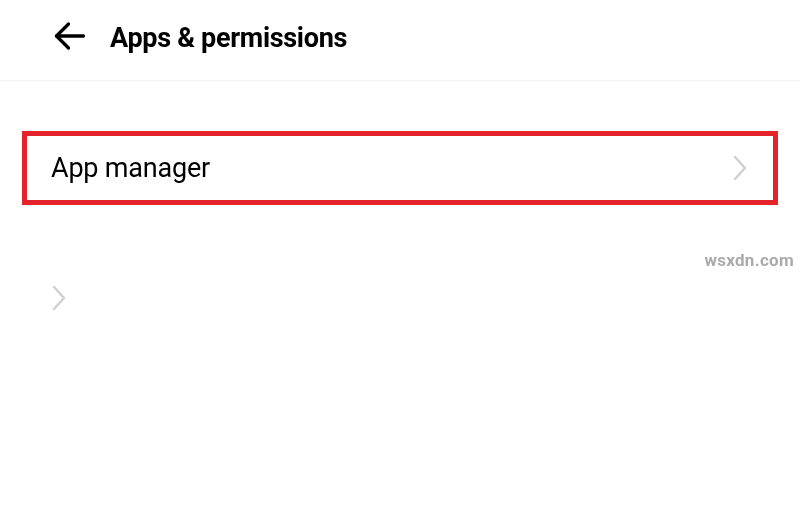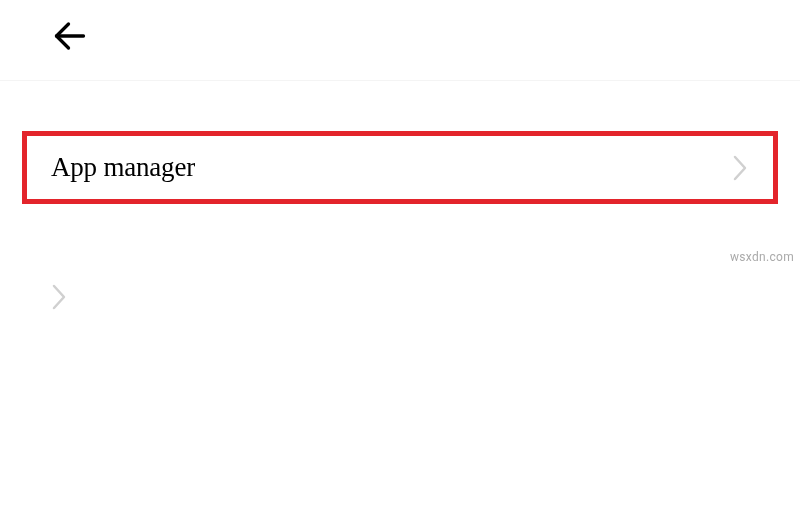--- a/index.html
+++ b/index.html
@@ -43,21 +43,20 @@
     .content {
       padding-top: 50px;
     }
     .list-item {
       display: flex;
       align-items: center;
       justify-content: space-between;
       padding: 22px 50px 22px 50px;
       cursor: pointer;
       position: relative;
-      font-family: Liberation Serif, serif;
     }
     .list-item-label {
       font-size: 27px;
       font-weight: 400;
       color: #000000;
       letter-spacing: -0.2px;
     }
     .chevron {
       width: 18px;
       height: 30px;
@@ -78,38 +77,40 @@
     .highlighted .list-item-label {
       padding-left: 0;
     }
     .item-spacer {
       height: 28px;
     }
     .watermark {
       position: absolute;
       right: 6px;
       top: 250px;
-      font-size: 12px;
+      font-size: 17px;
       color: #aaaaaa;
       transform: rotate(0deg);
       letter-spacing: 0.3px;
+      font-weight: bold;
     }
   </style>
 </head>
 <body>
 
 <div class="header">
   <div class="back-arrow">
     <span>
       <svg viewBox="0 0 24 24" fill="none" stroke="#000000" stroke-width="2.2" stroke-linecap="round" stroke-linejoin="round">
         <line x1="21" y1="12" x2="3" y2="12"></line>
         <polyline points="11 4 3 12 11 20"></polyline>
       </svg>
     </span>
   </div>
+  <div class="page-title">Apps &amp; permissions</div>
 </div>
 
 <div class="content">
 
   <div class="list-item highlighted">
     <span class="list-item-label">App manager</span>
     <span class="chevron">
       <svg viewBox="0 0 14 26" fill="none" stroke-width="2.5" stroke-linecap="round" stroke-linejoin="round">
         <polyline points="2 2 12 13 2 24"></polyline>
       </svg>

